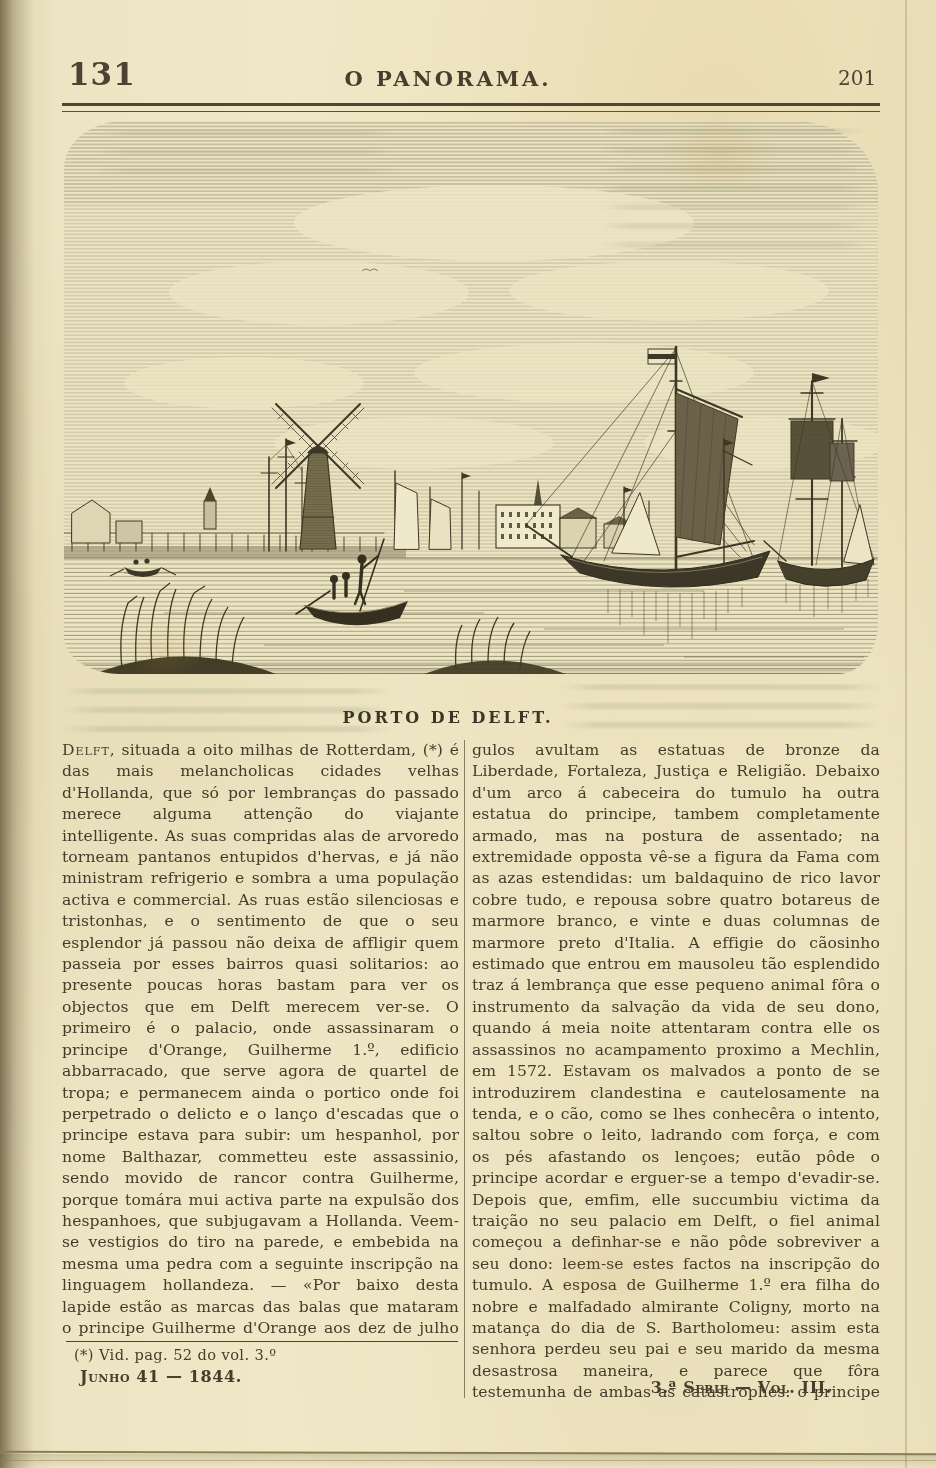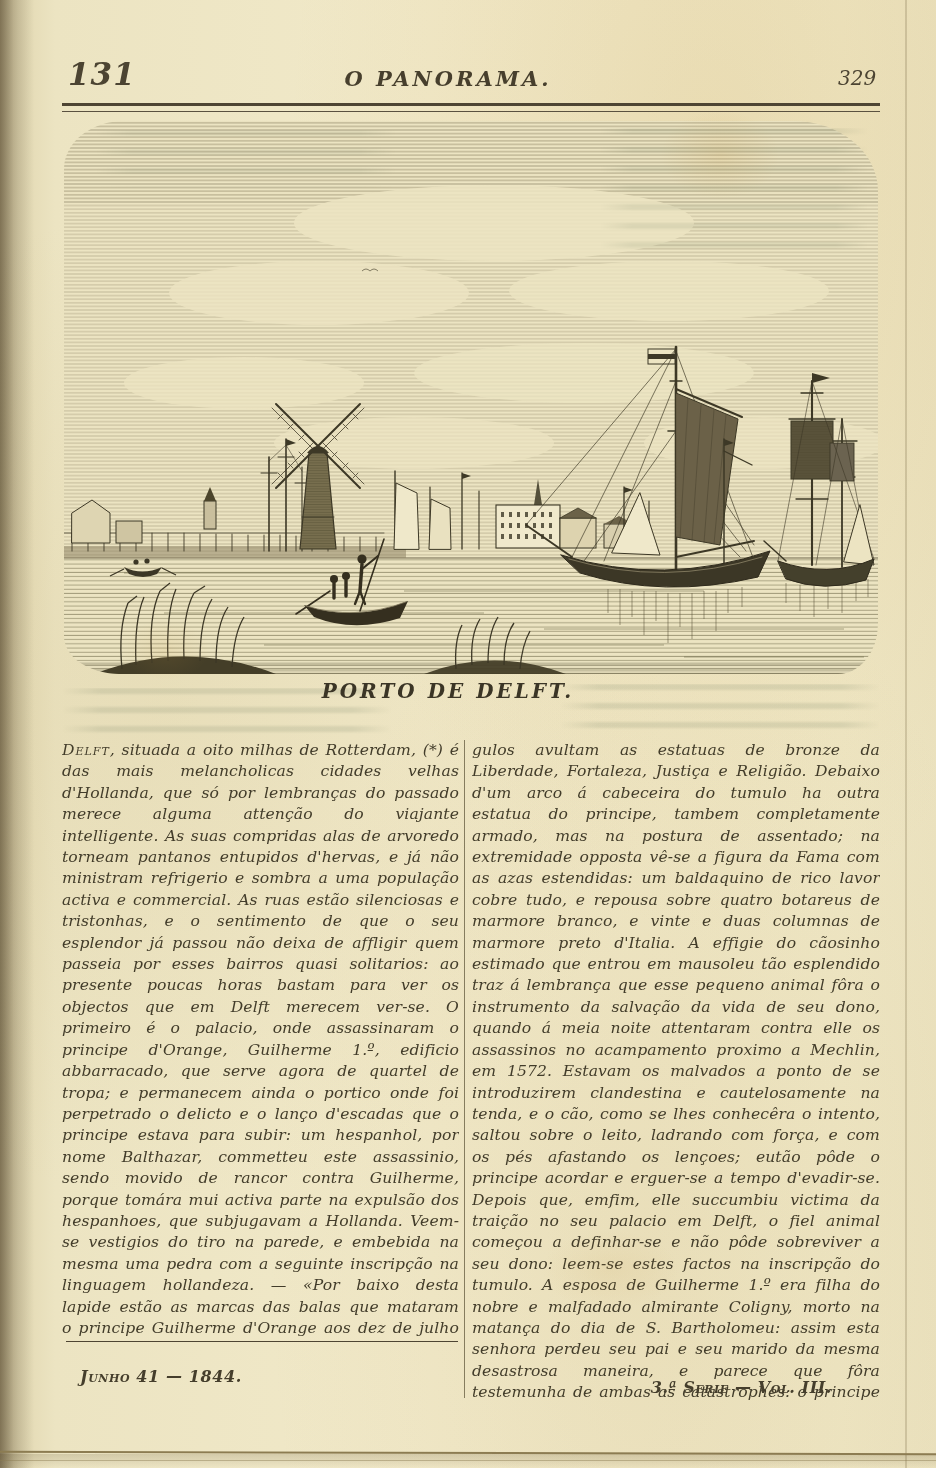--- a/index.html
+++ b/index.html
@@ -4,42 +4,41 @@
 <style>
   html,body{margin:0;padding:0;background:#4a432f;}
   .page{
     position:relative;width:936px;height:1468px;overflow:hidden;
     font-family:"DejaVu Serif", serif;color:#433d2b;
     background:
       radial-gradient(ellipse at 76% 11%, rgba(206,170,96,.20), transparent 42%),
       radial-gradient(ellipse at 18% 48%, rgba(196,176,120,.14), transparent 46%),
       radial-gradient(ellipse at 70% 86%, rgba(186,156,92,.13), transparent 42%),
       linear-gradient(90deg,#cfc29b 0px,#e2d8b2 18px,#ece4c2 55px,#f1e9c9 46%,#efe7c5 90%,#ebe2bf 100%);
-    font-style: italic;
   }
   .binding{position:absolute;left:0;top:0;bottom:0;width:34px;
     background:linear-gradient(90deg,rgba(62,50,28,.55),rgba(62,50,28,.22) 40%,rgba(62,50,28,0));}
   .right-crease{position:absolute;top:0;bottom:0;left:905px;width:2px;background:rgba(120,104,66,.25);}
   .bottom-edge{position:absolute;left:0;right:0;top:1452px;height:2px;background:#8c7c52;transform:rotate(.15deg);}
   .bottom-edge2{position:absolute;left:0;right:0;top:1460px;height:1px;background:rgba(140,124,82,.45);}
   .bottom-shade{position:absolute;left:0;right:0;top:1454px;height:14px;background:linear-gradient(180deg,rgba(90,76,44,.18),rgba(90,76,44,0));}
 
   
   .pgnum-left{position:absolute;left:68px;top:56px;font-size:31px;font-weight:bold;letter-spacing:1px;color:#4c4432;}
   .masthead{position:absolute;left:0;right:40px;top:66px;text-align:center;font-size:21px;font-weight:bold;letter-spacing:3px;color:#473f2d;}
   .pgnum-right{position:absolute;left:838px;top:66px;font-size:20px;color:#4c4432;}
   .header-rule{position:absolute;left:62px;width:818px;top:103px;height:5px;border-top:3px solid #4e4533;border-bottom:1px solid #5a5140;}
 
   
   .engraving{position:absolute;left:64px;top:121px;width:814px;height:553px;overflow:hidden;
     border-radius:60px 85px 40px 55px / 48px 70px 50px 38px;}
   .engraving svg{display:block;width:100%;height:100%;}
 
-  .caption{position:absolute;left:0;right:40px;top:679px;text-align:center;
-    font-size:20px;font-weight:bold;letter-spacing:3px;color:#3b3526;}
+  .caption{position:absolute;left:0;right:40px;top:708px;text-align:center;
+    font-size:16px;font-weight:bold;letter-spacing:3px;color:#3b3526;}
 
   
   .ghost{position:absolute;opacity:.33;filter:blur(1.1px);
     background:repeating-linear-gradient(to bottom, rgba(110,124,96,.5) 0 6px, transparent 6px 19px);
     -webkit-mask:linear-gradient(90deg,transparent,#000 12%,#000 88%,transparent);
             mask:linear-gradient(90deg,transparent,#000 12%,#000 88%,transparent);}
 
   
   .col{position:absolute;top:740px;text-align:justify;font-size:15.6px;line-height:21.4px;
     letter-spacing:.1px;word-spacing:1.2px;overflow:hidden;color:#423c2a;}
@@ -58,21 +57,21 @@
 </style>
 </head>
 <body>
 
 <div class="page">
   <div class="binding"></div>
   <div class="right-crease"></div>
 
   <div class="pgnum-left">131</div>
   <div class="masthead">O PANORAMA.</div>
-  <div class="pgnum-right">329</div>
+  <div class="pgnum-right">201</div>
   <div class="header-rule"></div>
 
   <div class="engraving">
     <svg viewBox="0 0 814 553" preserveAspectRatio="none">
       <defs>
         <pattern id="ph-sky" width="5" height="3.6" patternUnits="userSpaceOnUse">
           <path d="M0 1.8 H5" stroke="#6d6547" stroke-width="0.7"></path>
         </pattern>
         <pattern id="ph-water" width="6" height="4.2" patternUnits="userSpaceOnUse">
           <path d="M0 2 H6" stroke="#55502f" stroke-width="0.9"></path>
@@ -361,20 +360,21 @@
   <div class="ghost" style="left:62px;top:688px;width:330px;height:46px;"></div>
   <div class="ghost" style="left:560px;top:684px;width:320px;height:56px;"></div>
 
   <div class="caption">PORTO DE DELFT.</div>
 
   <div class="col col-left"><span class="lead">Delft</span><span>, situada a oito milhas de Rotterdam, (*) é das mais melancholicas cidades velhas d'Hollanda, que só por lembranças do passado merece alguma attenção do viajante intelligente. As suas compridas alas de arvoredo torneam pantanos entupidos d'hervas, e já não ministram refrigerio e sombra a uma população activa e commercial. As ruas estão silenciosas e tristonhas, e o sentimento de que o seu esplendor já passou não deixa de affligir quem passeia por esses bairros quasi solitarios: ao presente poucas horas bastam para ver os objectos que em Delft merecem ver-se. O primeiro é o palacio, onde assassinaram o principe d'Orange, Guilherme 1.º, edificio abbarracado, que serve agora de quartel de tropa; e permanecem ainda o portico onde foi perpetrado o delicto e o lanço d'escadas que o principe estava para subir: um hespanhol, por nome Balthazar, commetteu este assassinio, sendo movido de rancor contra Guilherme, porque tomára mui activa parte na expulsão dos hespanhoes, que subjugavam a Hollanda. Veem-se vestigios do tiro na parede, e embebida na mesma uma pedra com a seguinte inscripção na linguagem hollandeza. — «Por baixo desta lapide estão as marcas das balas que mataram o principe Guilherme d'Orange aos dez de julho de 1584.» — Na igreja nova de Delft levantaram as Provincias-Unidas o mausoleu deste patriota; e que é contado entre as obras artisticas de mais magnificencia que a Hollanda possúe; comtudo notam-lhe professores a falta de gosto do architecto, não obstante a sumptuosidade da obra. É um sarcophago, com a estatua recumbente do heroe, vestido de todas as armas, com a sua espada e sceptro, e o seu fiel cão aos pés: nos quatro an-</span></div>
   <div class="divider"></div>
   <div class="col col-right"><span>gulos avultam as estatuas de bronze da Liberdade, Fortaleza, Justiça e Religião. Debaixo d'um arco á cabeceira do tumulo ha outra estatua do principe, tambem completamente armado, mas na postura de assentado; na extremidade opposta vê-se a figura da Fama com as azas estendidas: um baldaquino de rico lavor cobre tudo, e repousa sobre quatro botareus de marmore branco, e vinte e duas columnas de marmore preto d'Italia. A effigie do cãosinho estimado que entrou em mausoleu tão esplendido traz á lembrança que esse pequeno animal fôra o instrumento da salvação da vida de seu dono, quando á meia noite attentaram contra elle os assassinos no acampamento proximo a Mechlin, em 1572. Estavam os malvados a ponto de se introduzirem clandestina e cautelosamente na tenda, e o cão, como se lhes conhecêra o intento, saltou sobre o leito, ladrando com força, e com os pés afastando os lençoes; eutão pôde o principe acordar e erguer-se a tempo d'evadir-se. Depois que, emfim, elle succumbiu victima da traição no seu palacio em Delft, o fiel animal começou a definhar-se e não pôde sobreviver a seu dono: leem-se estes factos na inscripção do tumulo. A esposa de Guilherme 1.º era filha do nobre e malfadado almirante Coligny, morto na matança do dia de S. Bartholomeu: assim esta senhora perdeu seu pai e seu marido da mesma desastrosa maneira, e parece que fôra testemunha de ambas as catastrophes: o principe expirou-lhe nos braços, implorando Deus que houvesse misericordia delle e da sua atormentada nação. — A pouca distancia do soberbo monumento, que descrevemos, está um obelisco de marmore com cenotaphio, que marca o logar da sepultura do sabio Hugo Grocio, natural de Delft.</span></div>
 
   <div class="footnote-rule"></div>
+  <div class="footnote">(*) Vid. pag. 52 do vol. 3.º</div>
   <div class="date-line">Junho 41 — 1844.</div>
   <div class="volume-line">3.ª Serie — Vol. III.</div>
 
   <div class="stain" style="left:660px;top:110px;width:120px;height:90px;background:radial-gradient(ellipse,rgba(196,152,70,.16),transparent 70%);"></div>
   <div class="stain" style="left:120px;top:620px;width:90px;height:60px;background:radial-gradient(ellipse,rgba(196,152,70,.12),transparent 70%);"></div>
   <div class="stain" style="left:540px;top:1230px;width:140px;height:80px;background:radial-gradient(ellipse,rgba(196,152,70,.10),transparent 70%);"></div>
 
   <div class="bottom-shade"></div>
   <div class="bottom-edge"></div>
   <div class="bottom-edge2"></div>

